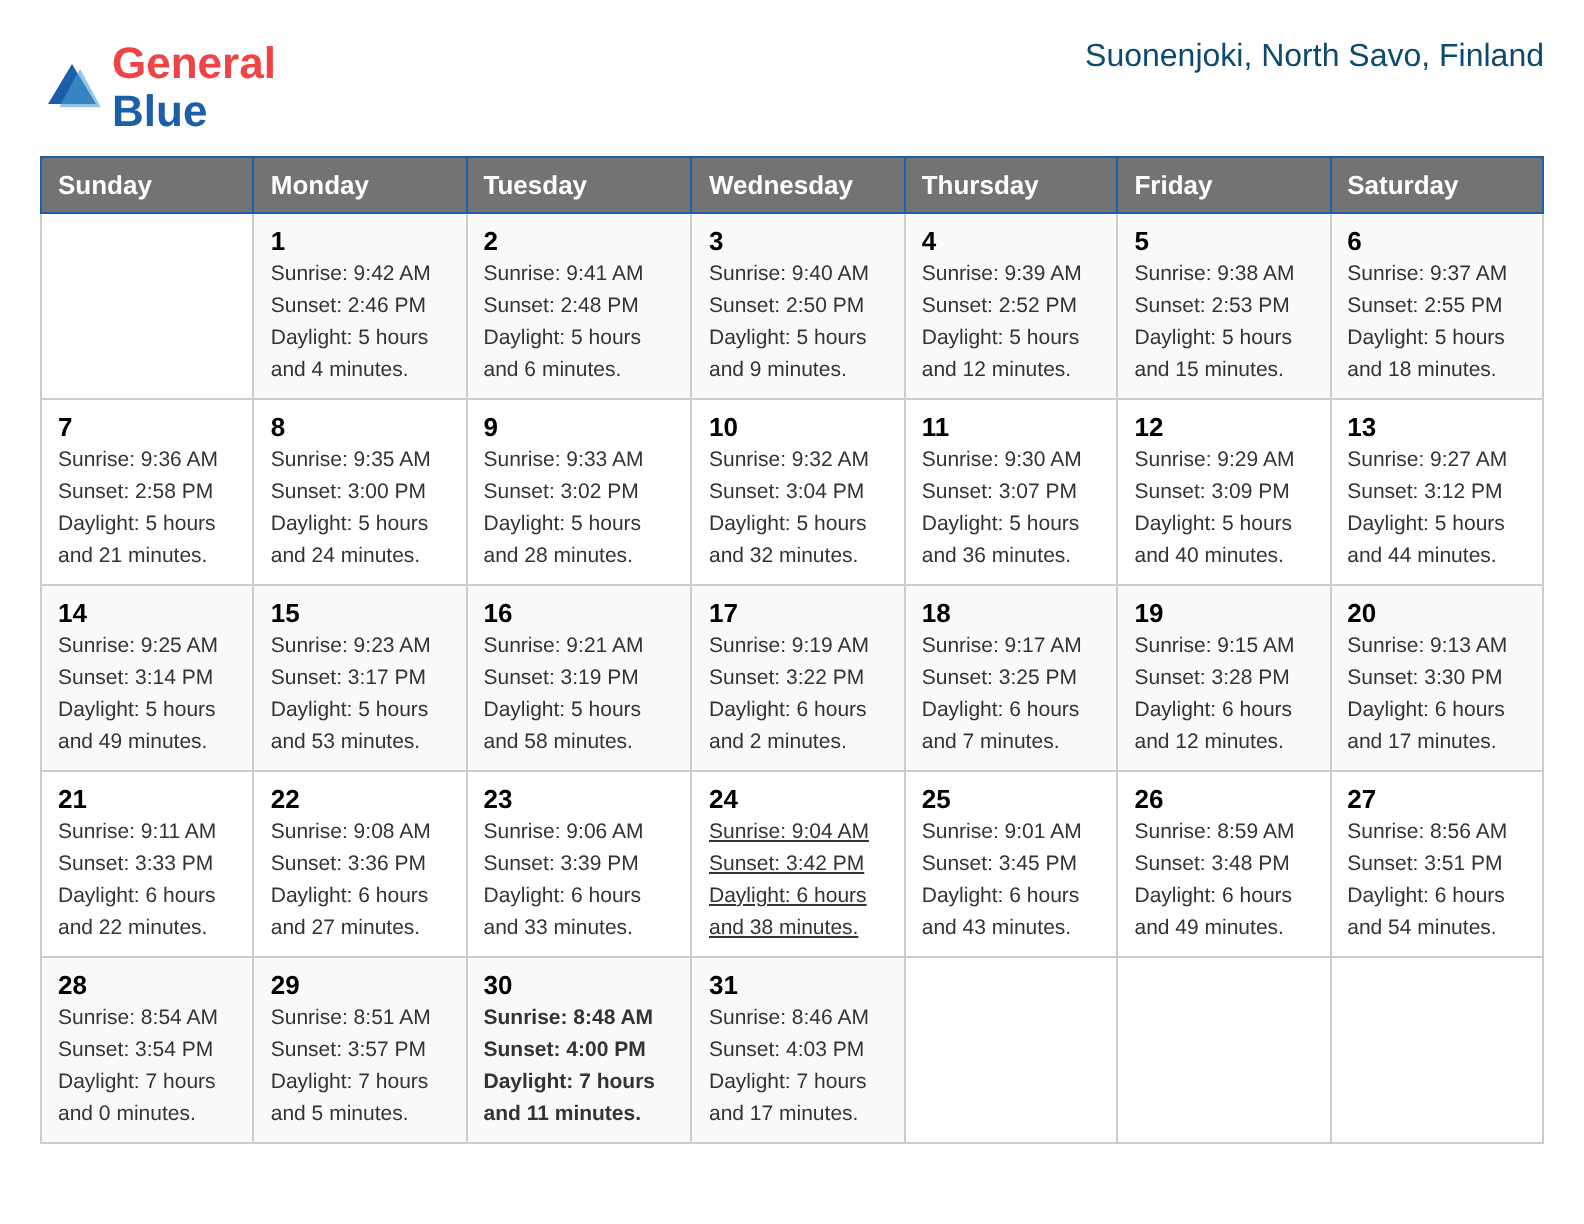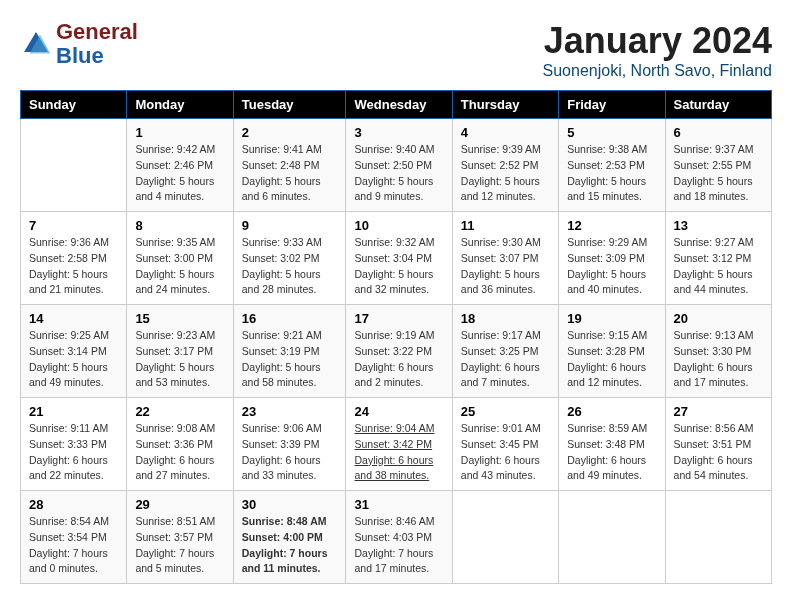--- a/index.html
+++ b/index.html
@@ -19,21 +19,21 @@
     .logo {
       display: flex;
       align-items: center;
       gap: 4px;
     }
     .logo-text {
       font-size: 22px;
       font-weight: bold;
       line-height: 1.1;
     }
-    .logo-general { color: #7f1d1d; }
+    .logo-general { color: #ef4444; }
     .logo-blue { color: #1a5fa8; }
     .logo-icon {
       width: 32px;
       height: 32px;
     }
     .title-area {
       text-align: right;
     }
     .main-title {
       font-size: 36px;
@@ -43,21 +43,21 @@
     .subtitle {
       font-size: 16px;
       color: #0c4a6e;
     }
     table {
       width: 100%;
       border-collapse: collapse;
       font-size: 11px;
     }
     thead tr th {
-      background-color: #000000;
+      background-color: #737373;
       color: #fff;
       padding: 6px 8px;
       text-align: left;
       font-size: 13px;
       border: 1px solid #1a5fa8;
     }
     tbody tr td {
       border: 1px solid #ccc;
       padding: 6px 8px;
       vertical-align: top;
@@ -90,21 +90,20 @@
     <svg class="logo-icon" viewBox="0 0 40 40">
       <polygon points="20,5 35,30 5,30" fill="#1a5fa8"></polygon>
       <polygon points="25,8 38,32 12,32" fill="#4a9fd4" opacity="0.6"></polygon>
     </svg>
     <div class="logo-text">
       <span class="logo-general">General</span><br>
       <span class="logo-blue">Blue</span>
     </div>
   </div>
   <div class="title-area">
-    <div class="main-title">January 2024</div>
     <div class="subtitle">Suonenjoki, North Savo, Finland</div>
   </div>
 </div>
 
 <table>
   <thead>
     <tr>
     <th>Sunday</th>
         <th>Monday</th>
         <th>Tuesday</th>

